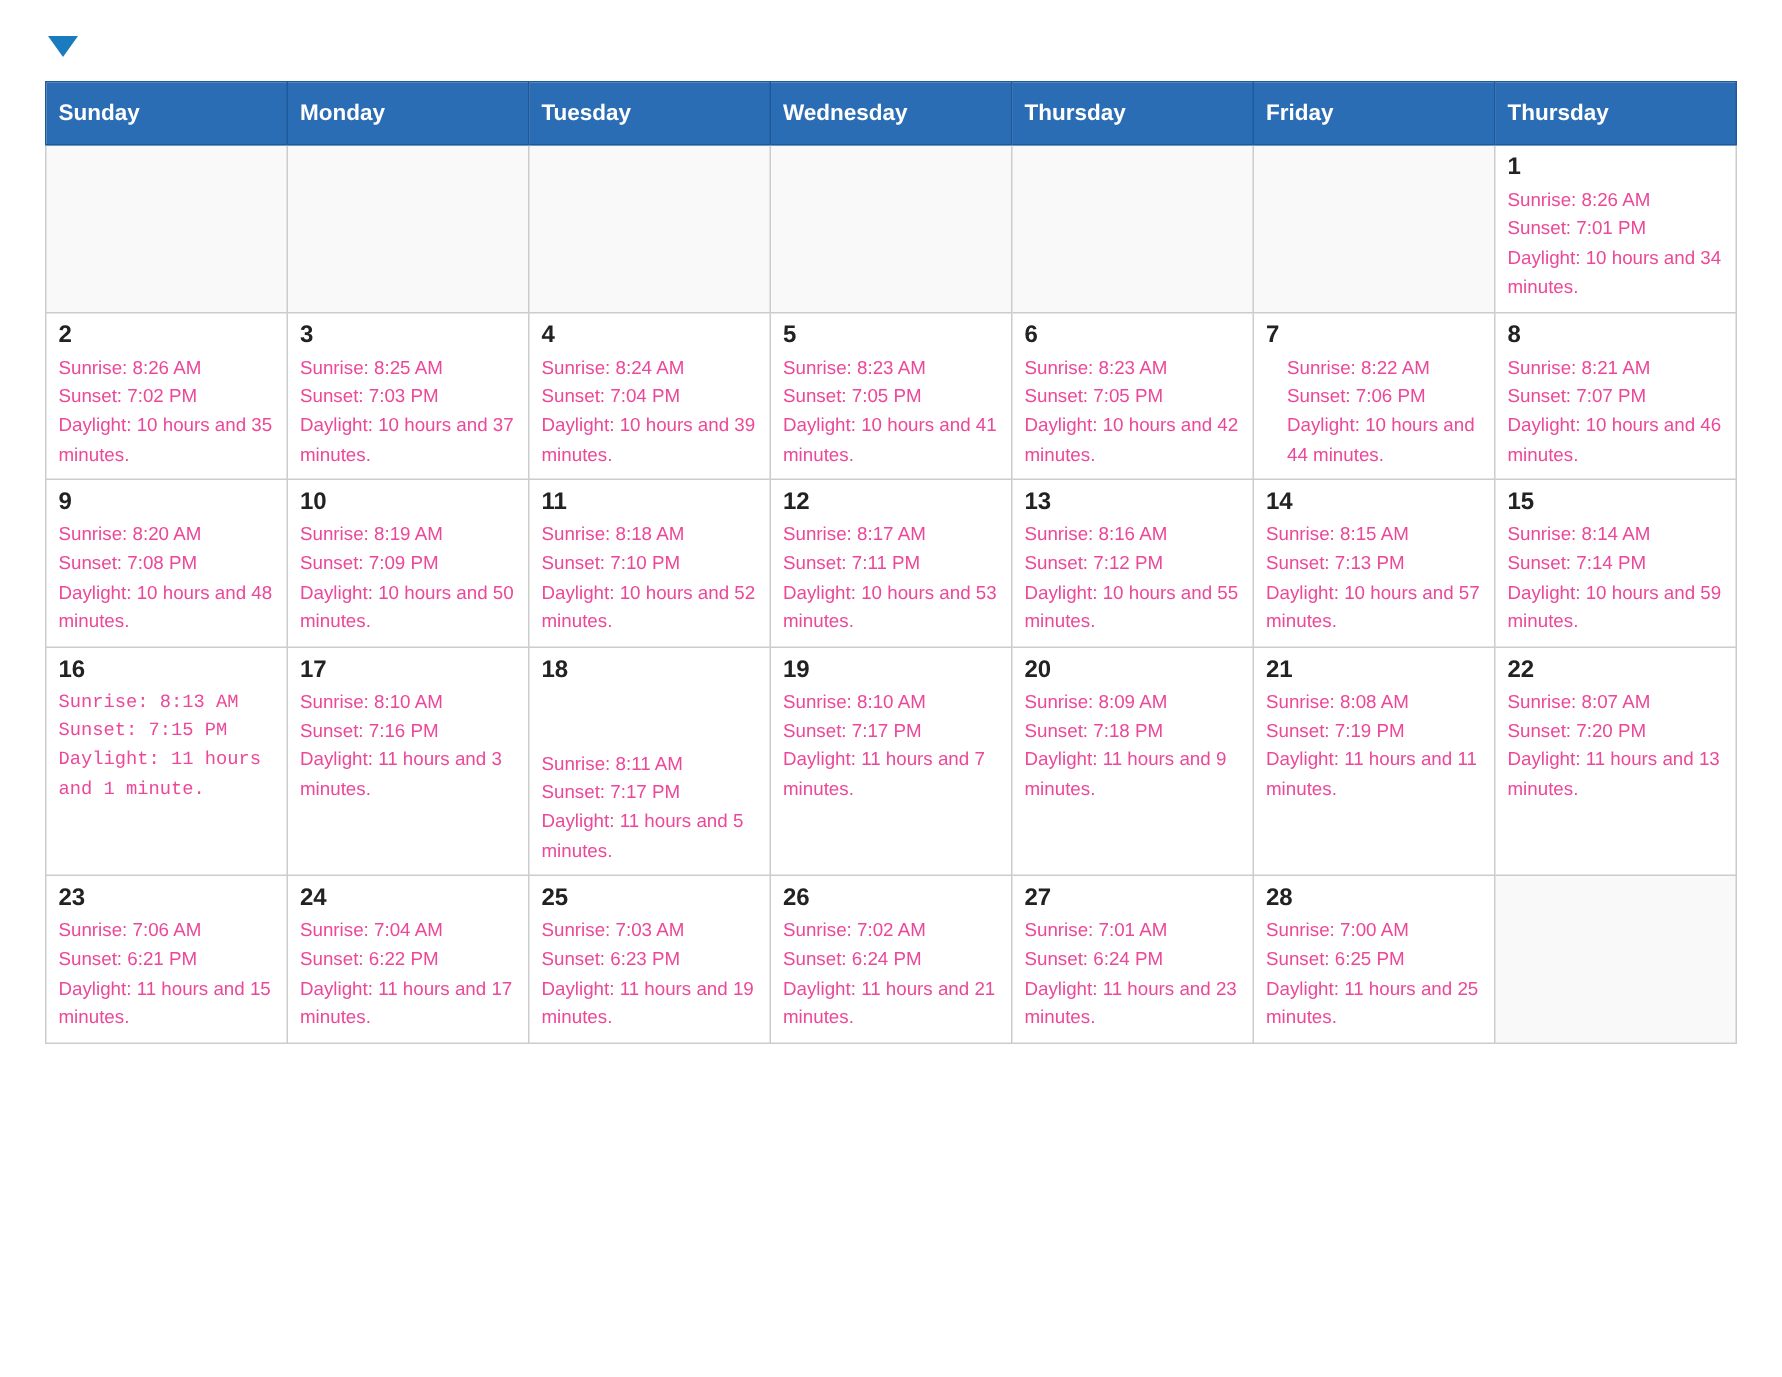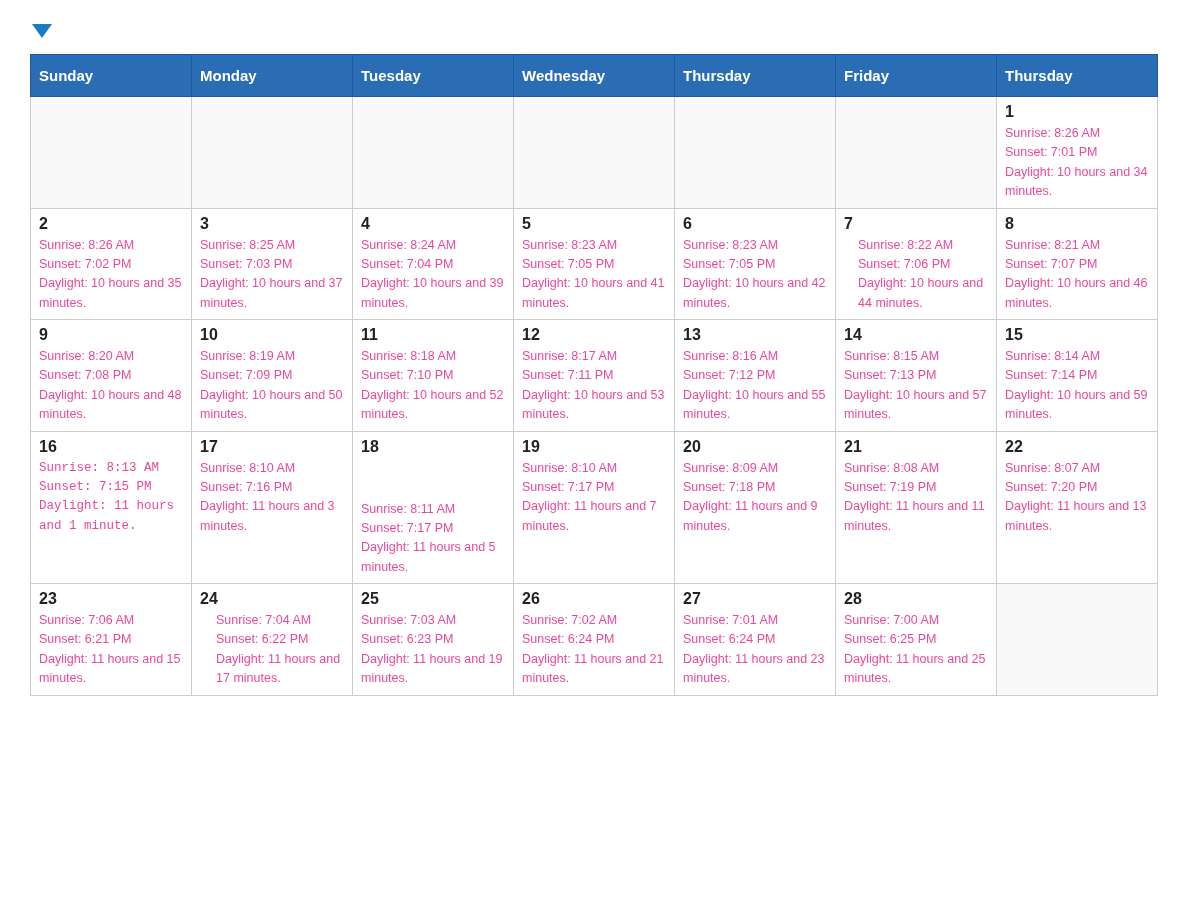--- a/index.html
+++ b/index.html
@@ -276,21 +276,21 @@
       </tr>
       <tr>
         <td>
           <div class="day-number">23</div>
           <div class="day-info" style="white-space: pre-line;">Sunrise: 7:06 AM
 Sunset: 6:21 PM
 Daylight: 11 hours and 15 minutes.</div>
         </td>
         <td>
           <div class="day-number">24</div>
-          <div class="day-info" style="white-space: pre-line; margin-left: 16px;">Sunrise: 7:04 AM
+          <div class="day-info" style="white-space: pre-line;">Sunrise: 7:04 AM
 Sunset: 6:22 PM
 Daylight: 11 hours and 17 minutes.</div>
         </td>
         <td>
           <div class="day-number">25</div>
           <div class="day-info" style="white-space: pre-line;">Sunrise: 7:03 AM
 Sunset: 6:23 PM
 Daylight: 11 hours and 19 minutes.</div>
         </td>
         <td>

